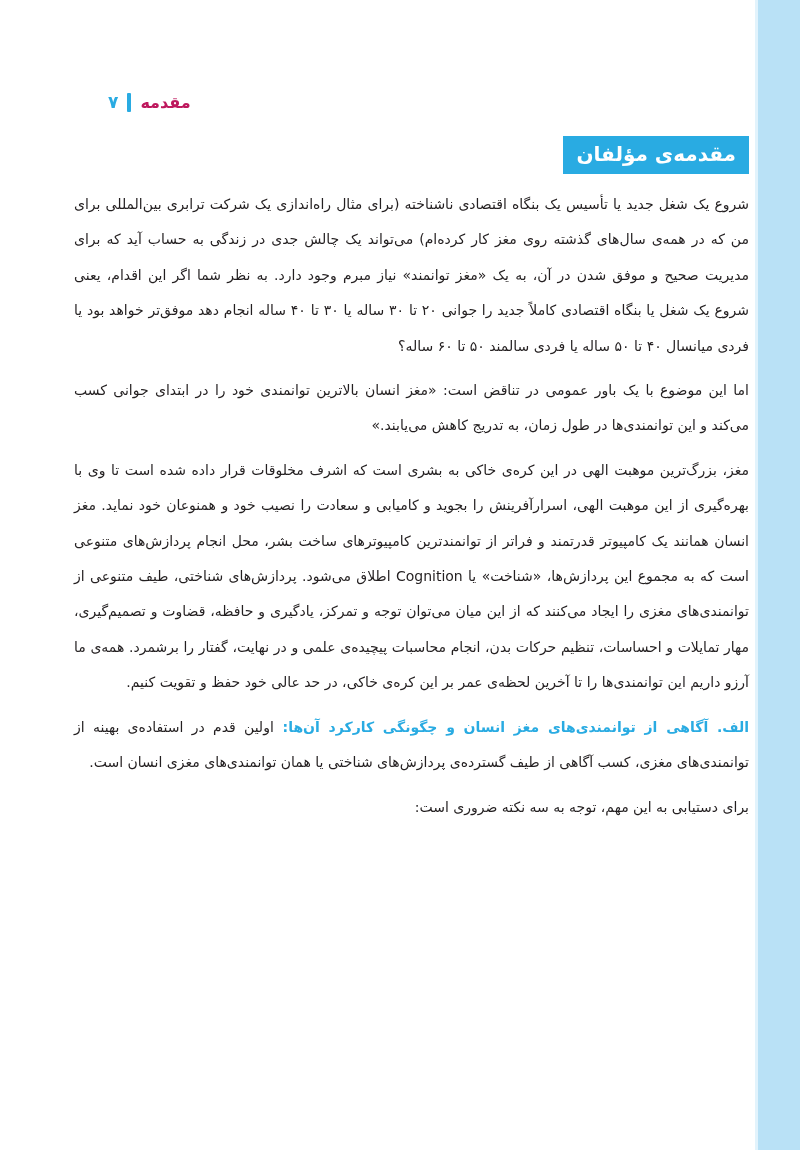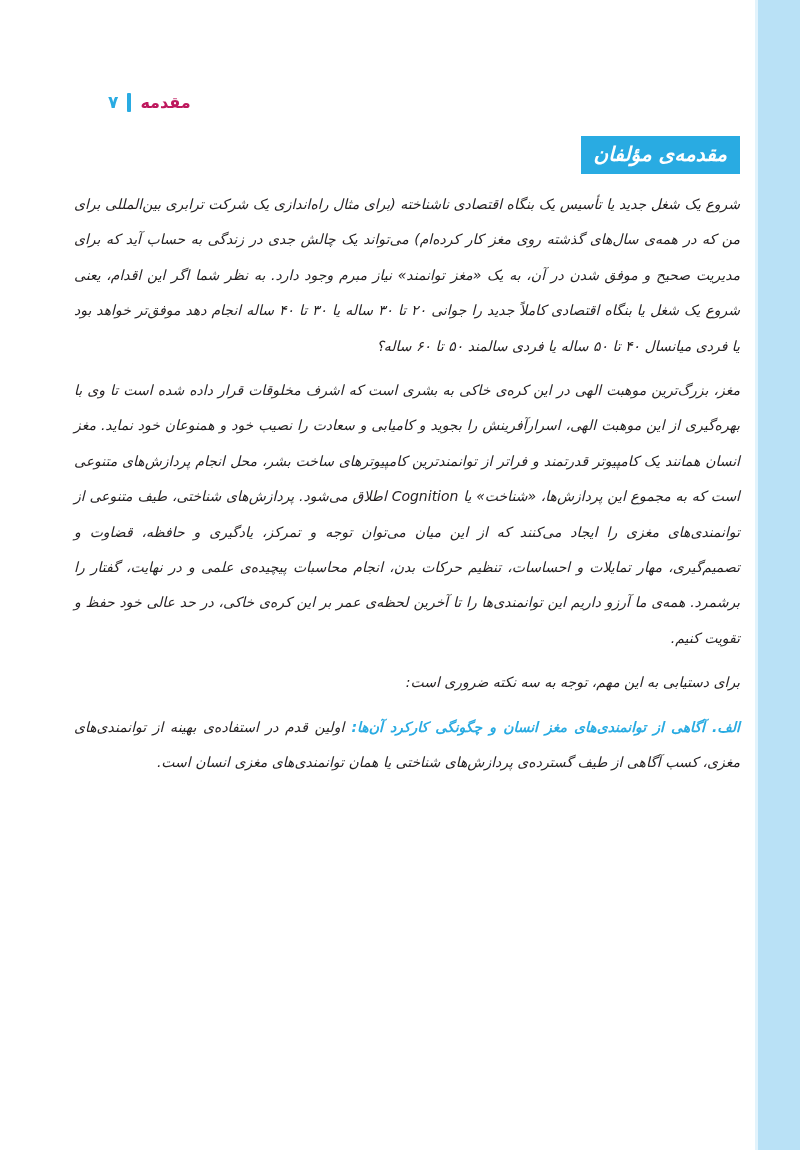--- a/index.html
+++ b/index.html
@@ -36,24 +36,23 @@
   .page-header .divider {
     width: 4px; height: 19px;
     background: #29abe2;
     border-radius: 1px;
   }
   .page-header .pagenum { color: #29abe2; font-size: 17px; }
 
   .content {
     position: absolute;
     top: 136px;
-    right: 60px;
+    right: 51px;
     left: 74px;
     direction: rtl;
-    font-style: italic;
   }
   .heading-box {
     display: inline-block;
     background: #29abe2;
     color: #ffffff;
     font-weight: bold;
     font-size: 20px;
     line-height: 1;
     padding: 8px 13px 10px 13px;
     margin-bottom: 13px;
@@ -84,20 +83,21 @@
     <span class="divider"></span>
     <span class="pagenum">٧</span>
   </div>
 
   <div class="content">
 
     <div class="heading-box">مقدمه‌ی مؤلفان</div>
 
     <div class="body-copy">
       <p>شروع یک شغل جدید یا تأسیس یک بنگاه اقتصادی ناشناخته (برای مثال راه‌اندازی یک شرکت ترابری بین‌المللی برای من که در همه‌ی سال‌های گذشته روی مغز کار کرده‌ام) می‌تواند یک چالش جدی در زندگی به حساب آید که برای مدیریت صحیح و موفق شدن در آن، به یک «مغز توانمند» نیاز مبرم وجود دارد. به نظر شما اگر این اقدام، یعنی شروع یک شغل یا بنگاه اقتصادی کاملاً جدید را جوانی ۲۰ تا ۳۰ ساله یا ۳۰ تا ۴۰ ساله انجام دهد موفق‌تر خواهد بود یا فردی میانسال ۴۰ تا ۵۰ ساله یا فردی سالمند ۵۰ تا ۶۰ ساله؟</p>
+      <p>اما این موضوع با یک باور عمومی در تناقض است: «مغز انسان بالاترین توانمندی خود را در ابتدای جوانی کسب می‌کند و این توانمندی‌ها در طول زمان، به تدریج کاهش می‌یابند.»</p>
       <p>مغز، بزرگ‌ترین موهبت الهی در این کره‌ی خاکی به بشری است که اشرف مخلوقات قرار داده شده است تا وی با بهره‌گیری از این موهبت الهی، اسرارآفرینش را بجوید و کامیابی و سعادت را نصیب خود و همنوعان خود نماید. مغز انسان همانند یک کامپیوتر قدرتمند و فراتر از توانمندترین کامپیوترهای ساخت بشر، محل انجام پردازش‌های متنوعی است که به مجموع این پردازش‌ها، «شناخت» یا Cognition اطلاق می‌شود. پردازش‌های شناختی، طیف متنوعی از توانمندی‌های مغزی را ایجاد می‌کنند که از این میان می‌توان توجه و تمرکز، یادگیری و حافظه، قضاوت و تصمیم‌گیری، مهار تمایلات و احساسات، تنظیم حرکات بدن، انجام محاسبات پیچیده‌ی علمی و در نهایت، گفتار را برشمرد. همه‌ی ما آرزو داریم این توانمندی‌ها را تا آخرین لحظه‌ی عمر بر این کره‌ی خاکی، در حد عالی خود حفظ و تقویت کنیم.</p>
+      <p><span class="lead-blue">الف. آگاهی از توانمندی‌های مغز انسان و چگونگی کارکرد آن‌ها: </span><span>اولین قدم در استفاده‌ی بهینه از توانمندی‌های مغزی، کسب آگاهی از طیف گسترده‌ی پردازش‌های شناختی یا همان توانمندی‌های مغزی انسان است.</span></p>
       <p>برای دستیابی به این مهم، توجه به سه نکته ضروری است:</p>
-      <p><span class="lead-blue">الف. آگاهی از توانمندی‌های مغز انسان و چگونگی کارکرد آن‌ها: </span><span>اولین قدم در استفاده‌ی بهینه از توانمندی‌های مغزی، کسب آگاهی از طیف گسترده‌ی پردازش‌های شناختی یا همان توانمندی‌های مغزی انسان است.</span></p>
     </div>
 
   </div>
 
 </div>
 
 </body></html>

